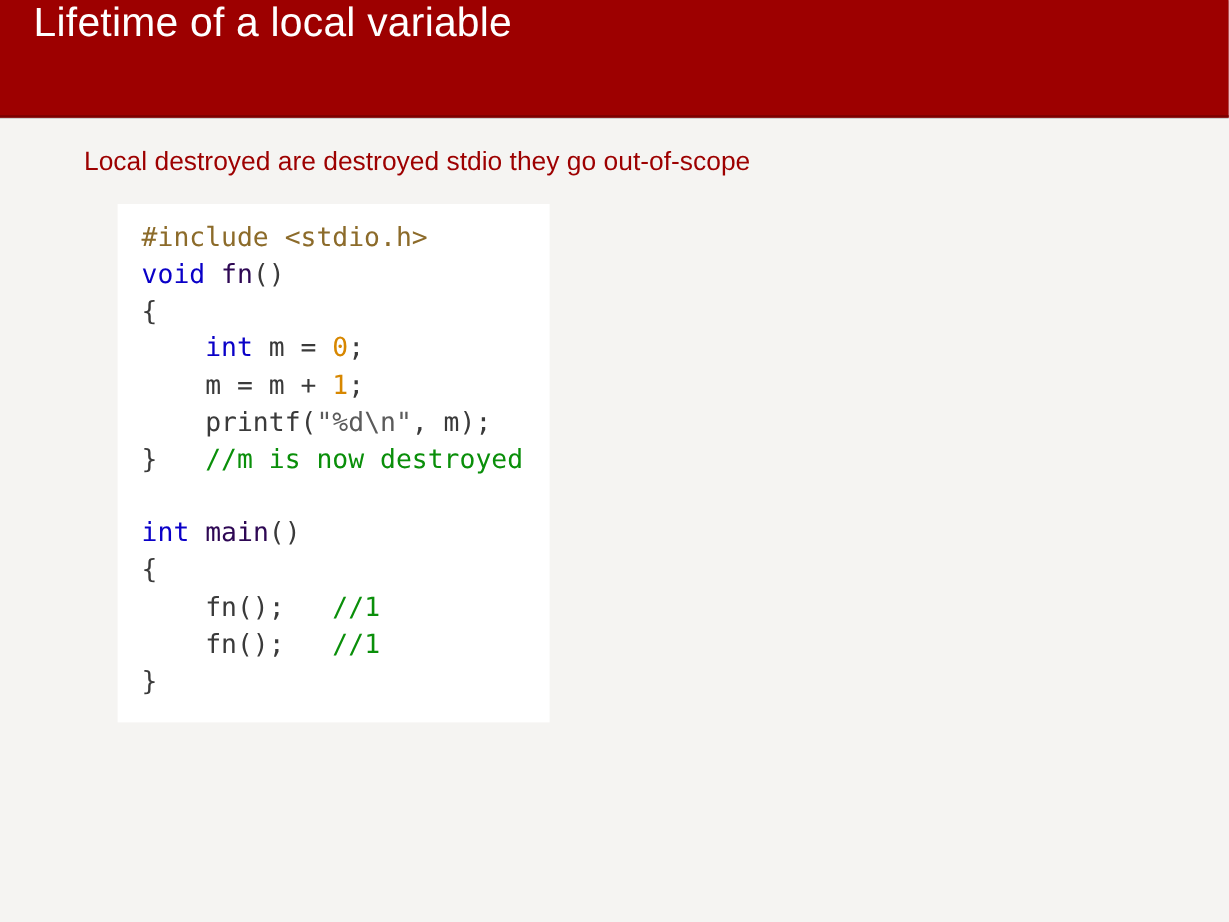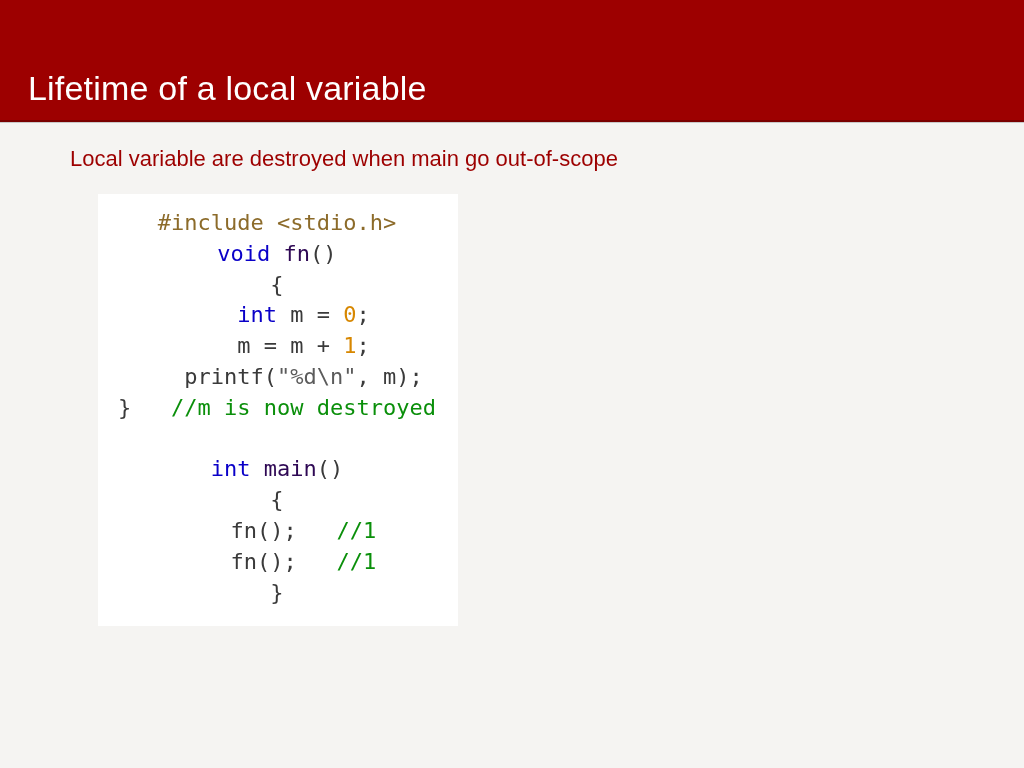--- a/index.html
+++ b/index.html
@@ -15,22 +15,22 @@
   .slide {
     width: 1024px;
     height: 768px;
     position: relative;
   }
   .titlebar {
     background: #9d0000;
     color: #fff;
     height: 96px;
     display: flex;
-    align-items: flex-end;
-    padding: 12px 28px;
+    align-items: flex-start;
+    padding: 0 28px;
     border-bottom: 2px solid #7a0000;
     box-shadow: 0 1px 0 #c8c8c8;
   }
   .titlebar h1 {
     margin: 0;
     font-weight: 400;
     font-size: 34px;
     letter-spacing: 0.2px;
   }
   .body {
@@ -48,21 +48,20 @@
   .codebox {
     background: #ffffff;
     display: inline-block;
     padding: 14px 22px 18px 20px;
     margin-left: 28px;
     font-family: "Consolas", "Menlo", "DejaVu Sans Mono", monospace;
     font-size: 22px;
     line-height: 1.4;
     white-space: pre;
     color: #3a3a3a;
-    text-align: center;
   }
   .tok-pre   { color: #8c6b2a; }       
   .tok-kw    { color: #0a00c8; }       
   .tok-fn    { color: #2e0854; }       
   .tok-num   { color: #d78700; }       
   .tok-str   { color: #5b5b5b; }       
   .tok-punc  { color: #3a3a3a; }
   .tok-com   { color: #0a8f0a; }       
 </style>
 </head>
@@ -70,21 +69,21 @@
 
 <div class="slide">
 
   <div class="titlebar">
     <h1>Lifetime of a local variable</h1>
   </div>
 
   <div class="body">
 
     <p class="lead">
-      <span>Local variable are </span><b>destroyed</b><span> when main go </span><b>out-of-scope</b>
+      <span>Local destroyed are </span><b>destroyed</b><span> stdio they go </span><b>out-of-scope</b>
     </p>
 
     <div class="codebox"><span class="tok-pre">#include &lt;stdio.h&gt;</span>
 <span class="tok-kw">void</span><span> </span><span class="tok-fn">fn</span><span class="tok-punc">()</span>
 <span class="tok-punc">{</span>
 <span>    </span><span class="tok-kw">int</span><span class="tok-punc"> m = </span><span class="tok-num">0</span><span class="tok-punc">;</span>
 <span class="tok-punc">    m = m + </span><span class="tok-num">1</span><span class="tok-punc">;</span>
 <span class="tok-punc">    printf(</span><span class="tok-str">"%d\n"</span><span class="tok-punc">, m);</span>
 <span class="tok-punc">}</span><span>   </span><span class="tok-com">//m is now destroyed</span>
 <span></span>

